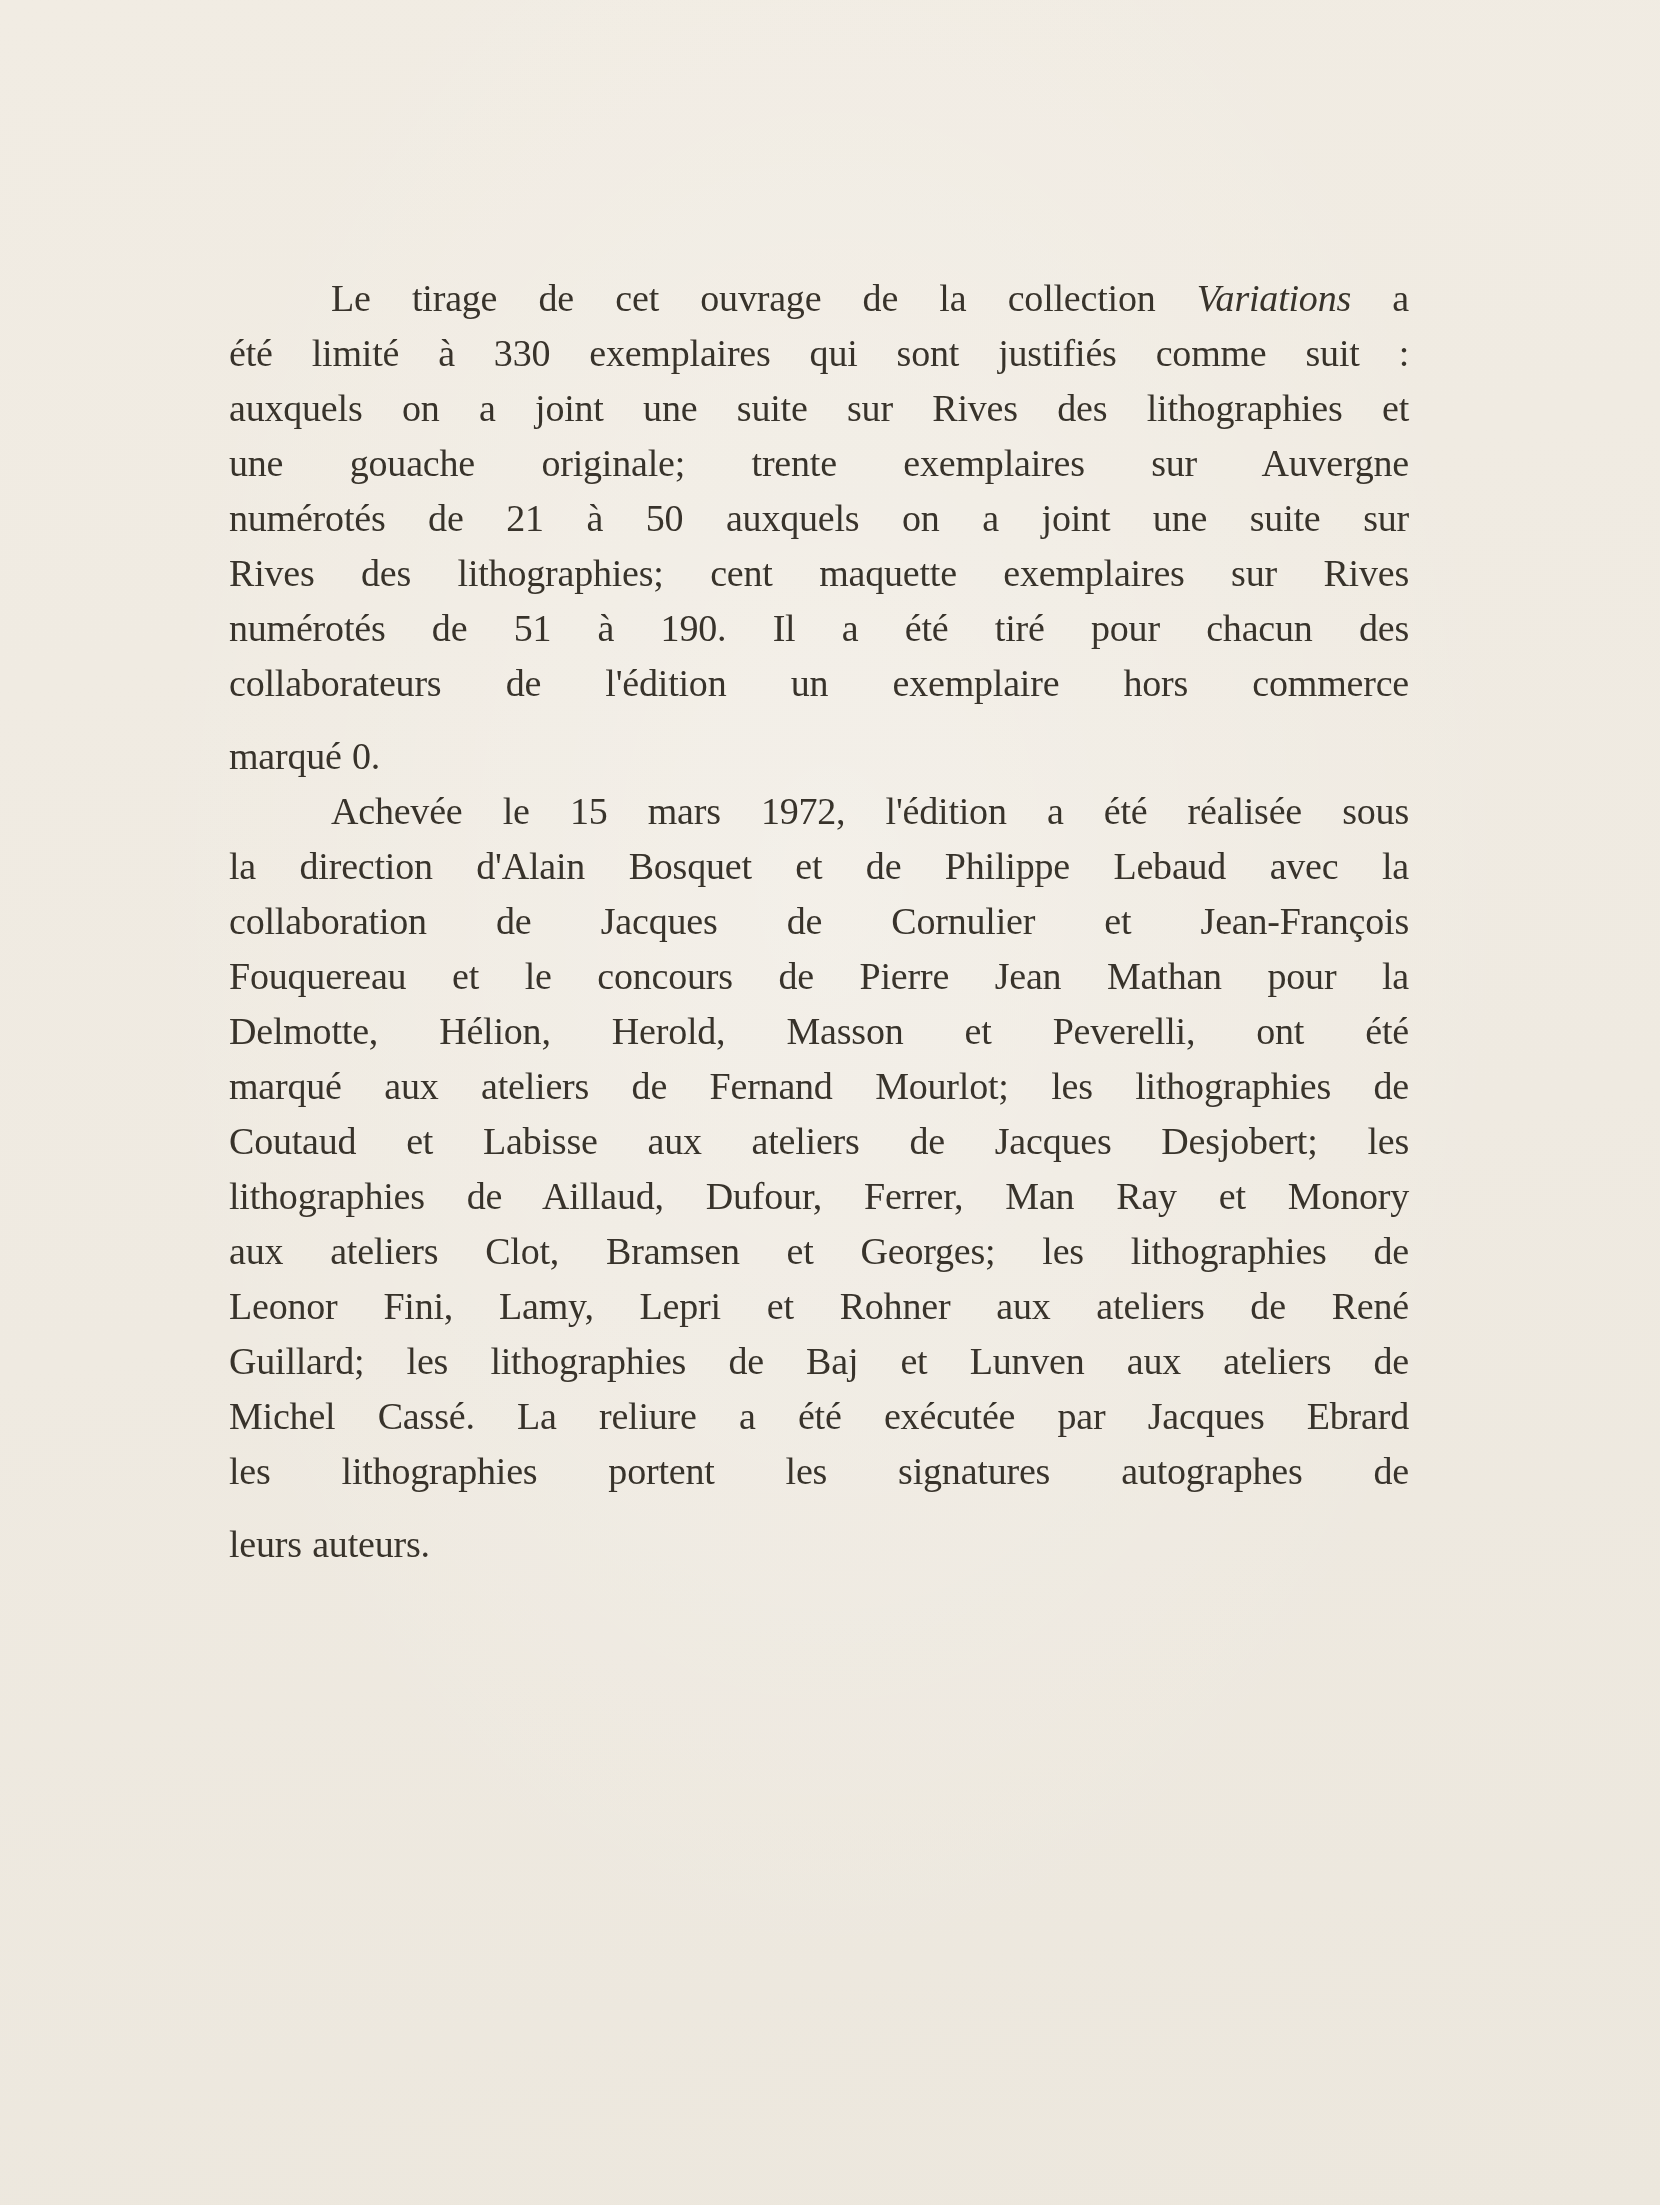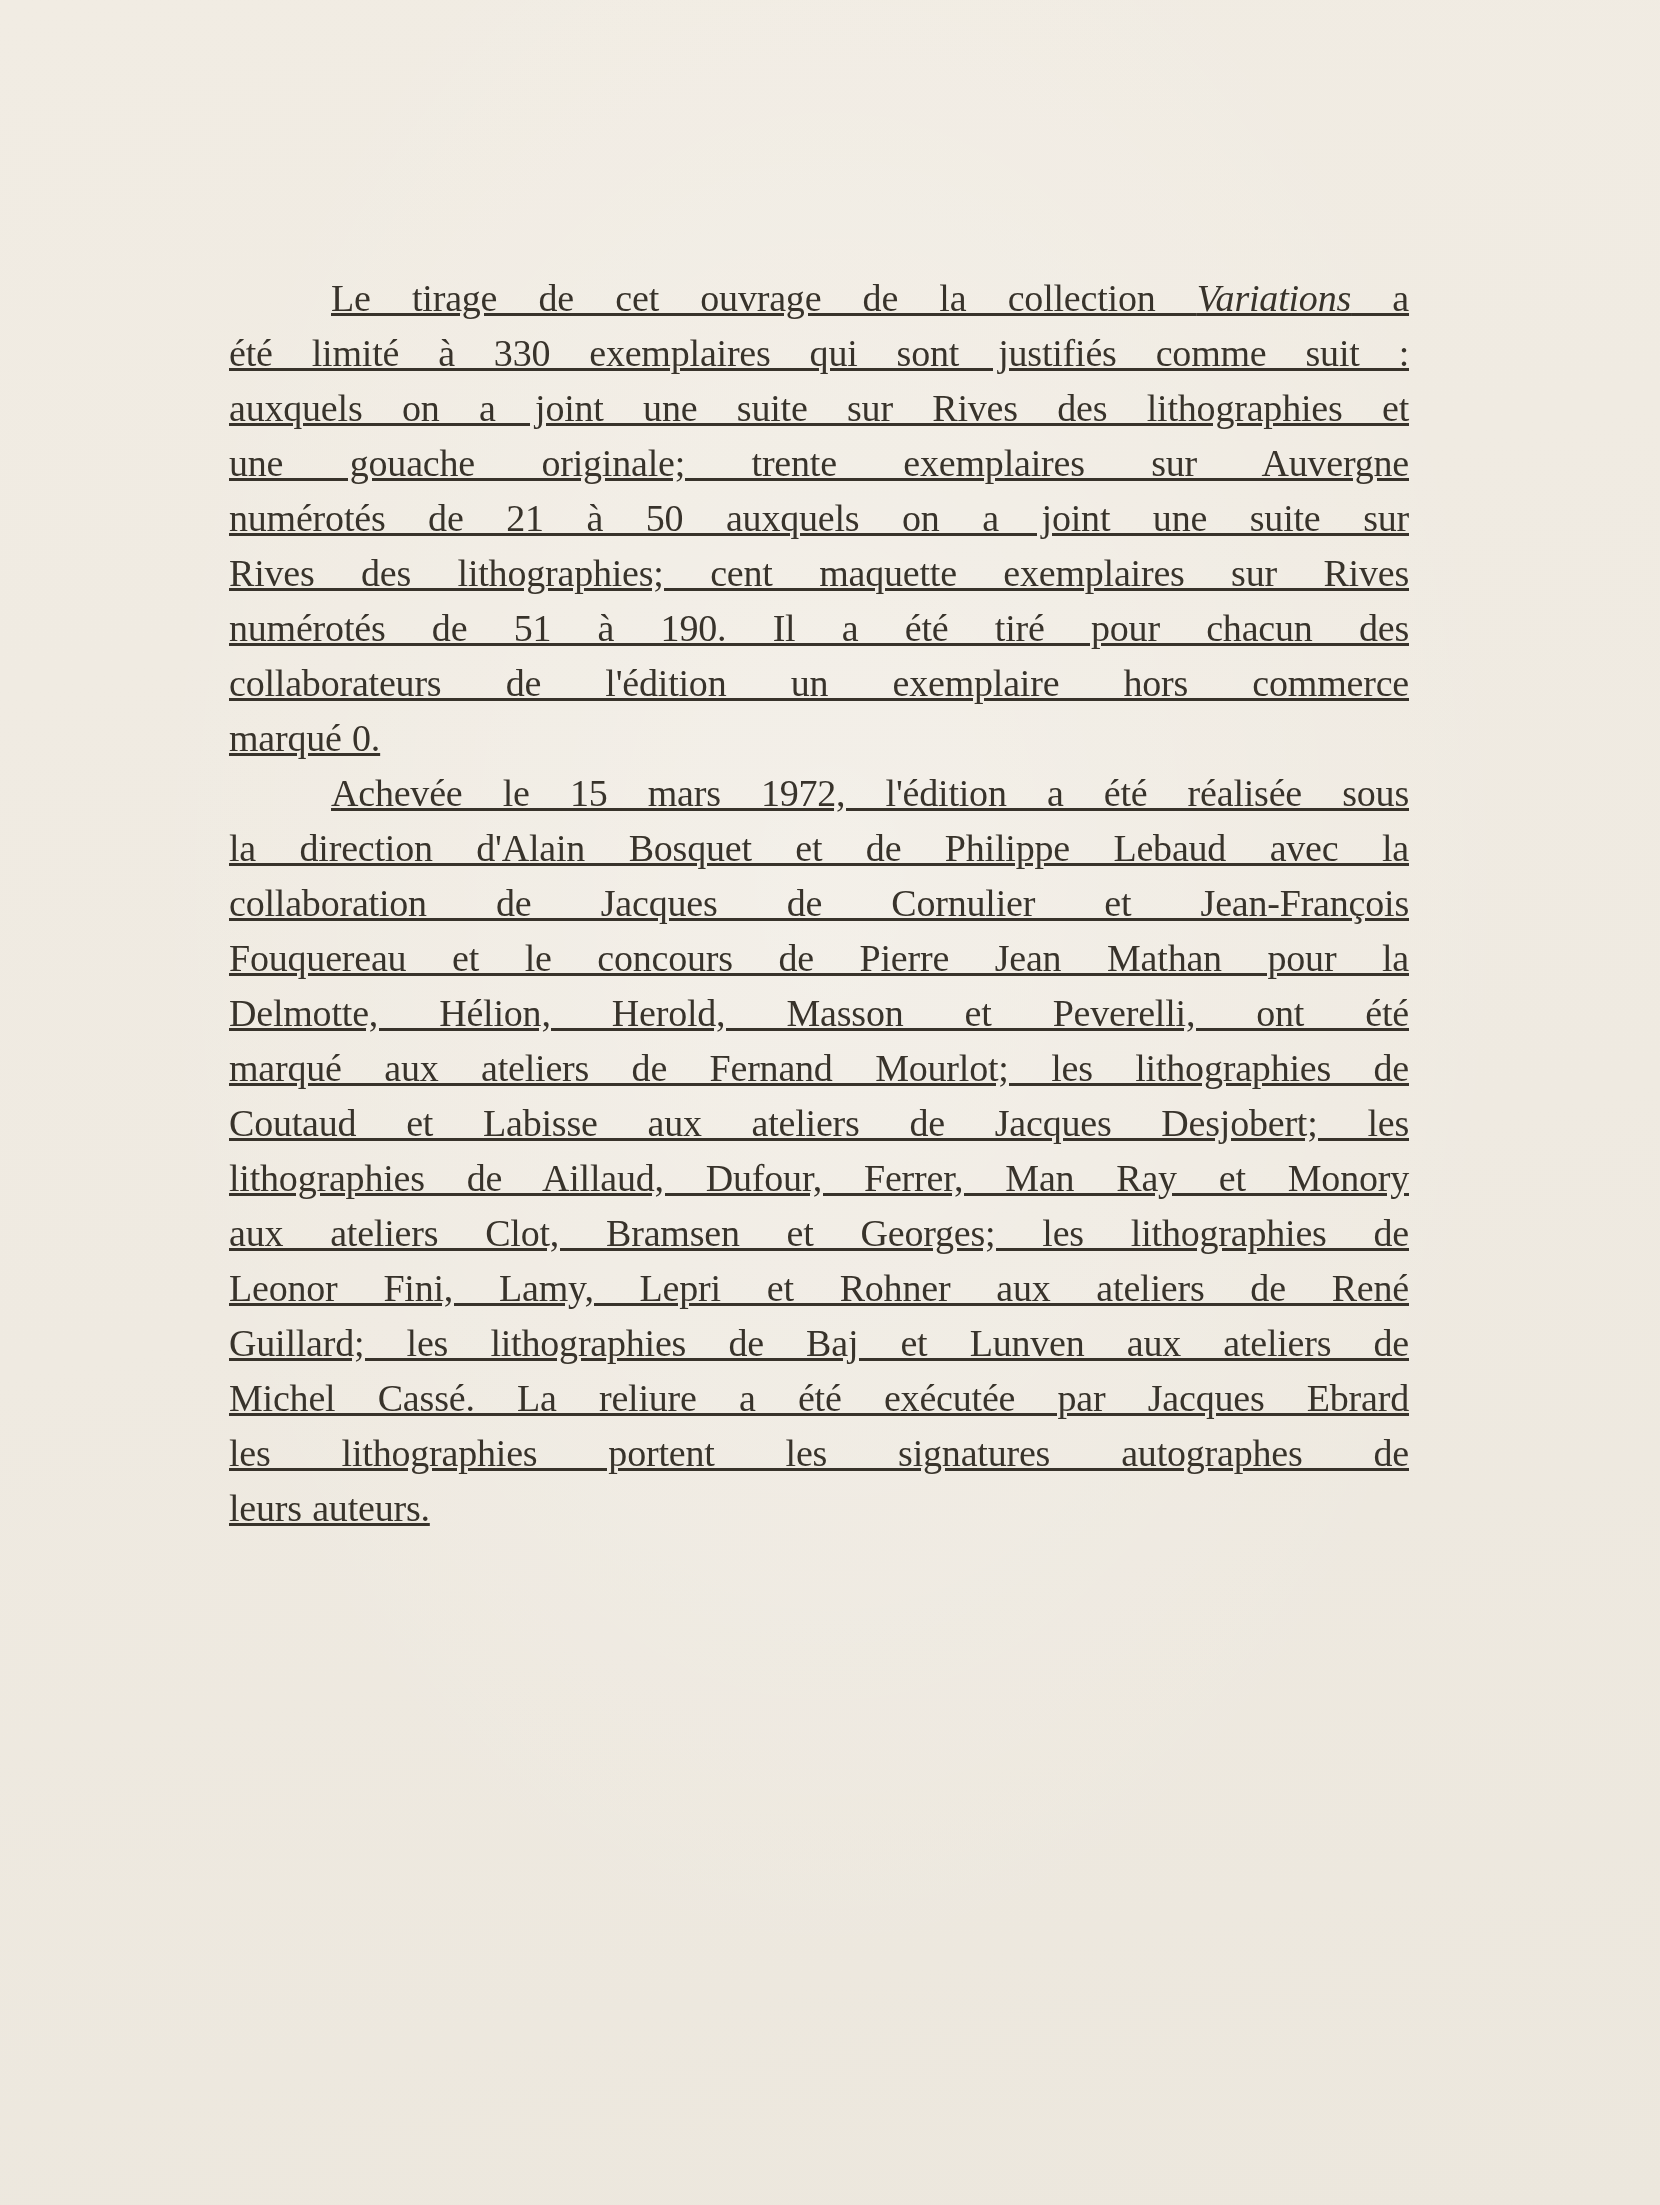--- a/index.html
+++ b/index.html
@@ -27,24 +27,24 @@
     width: 1180px;
     font-size: 38px;
     line-height: 55px;
     letter-spacing: -0.2px;
     word-spacing: 1px;
   }
   .line {
     text-align: justify;
     text-align-last: justify;
     height: 55px;
-    text-decoration: underline;
   }
   .line.no-justify {
     text-align-last: left;
+    margin-top: 18px;
   }
   .line.indent {
     text-indent: 102px;
   }
   .it {
     font-style: italic;
   }
 </style>
 </head>
 <body>

